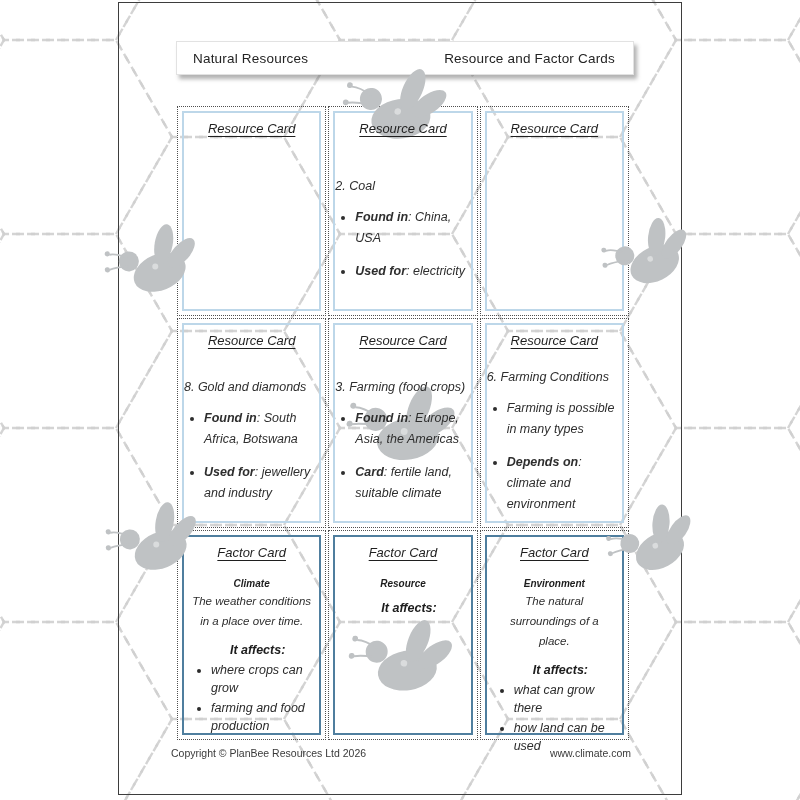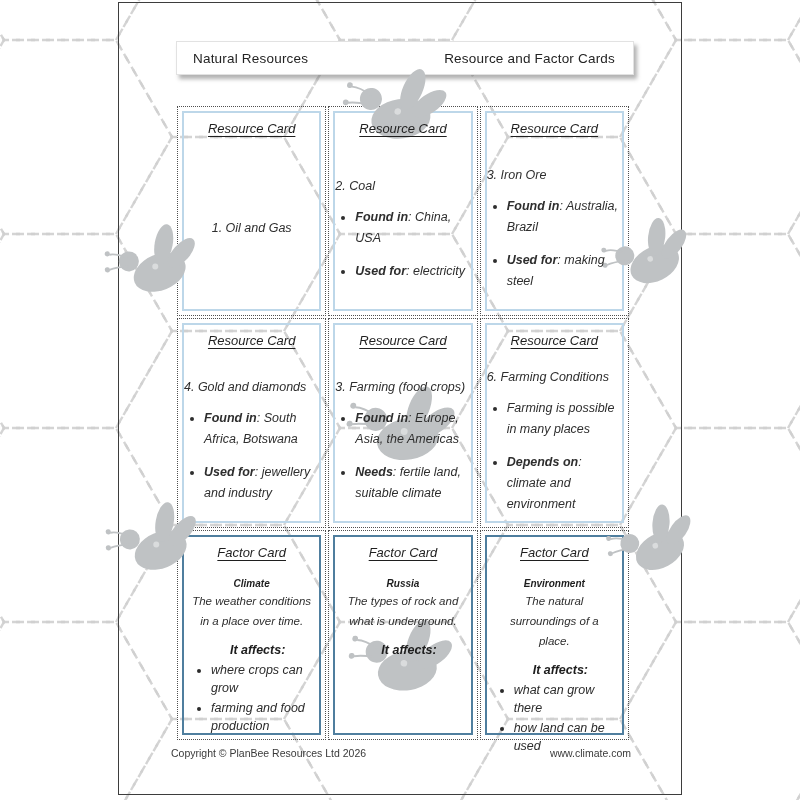--- a/index.html
+++ b/index.html
@@ -128,21 +128,20 @@
   </div>
 
   <div class="grid">
 
     <div class="cell">
       <div class="card res">
         <div class="card-inner">
           <div class="card-title"><span class="u">Resource Card</span></div>
           <div class="res-center">
               <div class="res-body">
-            <div class="res-name">1. Oil and Gas</div>
           </div>
             </div>
         </div>
       </div>
     </div>
     <div class="cell">
       <div class="card res">
         <div class="card-inner">
           <div class="card-title"><span class="u">Resource Card</span></div>
           <div class="res-center">
@@ -154,74 +153,65 @@
                 </ul>
           </div>
             </div>
         </div>
       </div>
     </div>
     <div class="cell">
       <div class="card res">
         <div class="card-inner">
           <div class="card-title"><span class="u">Resource Card</span></div>
-          <div class="res-center">
-              <div class="res-body">
-            <div class="res-name">3. Iron Ore</div>
-            <ul class="res-list">
-                  <li><span class="b">Found in</span>: Australia, Brazil</li>
-                  <li><span class="b">Used for</span>: making steel</li>
-                </ul>
-          </div>
-            </div>
-        </div>
-      </div>
-    </div>
-
-    <div class="cell">
-      <div class="card res">
-        <div class="card-inner">
-          <div class="card-title"><span class="u">Resource Card</span></div>
-          <div class="res-center">
-              <div class="res-body">
-            <div class="res-name">4. Gold and diamonds</div>
+        </div>
+      </div>
+    </div>
+
+    <div class="cell">
+      <div class="card res">
+        <div class="card-inner">
+          <div class="card-title"><span class="u">Resource Card</span></div>
+          <div class="res-center">
+              <div class="res-body">
+            <div class="res-name">8. Gold and diamonds</div>
             <ul class="res-list">
                   <li><span class="b">Found in</span>: South Africa, Botswana</li>
                   <li><span class="b">Used for</span>: jewellery and industry</li>
                 </ul>
           </div>
             </div>
         </div>
       </div>
     </div>
     <div class="cell">
       <div class="card res">
         <div class="card-inner">
           <div class="card-title"><span class="u">Resource Card</span></div>
           <div class="res-center">
               <div class="res-body">
             <div class="res-name">3. Farming (food crops)</div>
             <ul class="res-list">
                   <li><span class="b">Found in</span>: Europe, Asia, the Americas</li>
-                  <li><span class="b">Needs</span>: fertile land, suitable climate</li>
+                  <li><span class="b">Card</span>: fertile land, suitable climate</li>
                 </ul>
           </div>
             </div>
         </div>
       </div>
     </div>
     <div class="cell">
       <div class="card res">
         <div class="card-inner">
           <div class="card-title"><span class="u">Resource Card</span></div>
           <div class="res-center">
               <div class="res-body">
             <div class="res-name">6. Farming Conditions</div>
             <ul class="res-list">
-                  <li>Farming is possible in many places</li>
+                  <li>Farming is possible in many types</li>
                   <li><span class="b">Depends on</span>: climate and environment</li>
                 </ul>
           </div>
             </div>
         </div>
       </div>
     </div>
 
     <div class="cell">
       <div class="card fac">
@@ -234,22 +224,21 @@
               <li>where crops can grow</li>
               <li>farming and food production</li>
             </ul>
         </div>
       </div>
     </div>
     <div class="cell">
       <div class="card fac">
         <div class="card-inner">
           <div class="card-title"><span class="u">Factor Card</span></div>
-          <div class="fac-subject">Russia</div>
-          <div class="fac-desc">The types of rock and what is underground.</div>
+          <div class="fac-subject">Resource</div>
           <div class="fac-affects">It affects:</div>
         </div>
       </div>
     </div>
     <div class="cell">
       <div class="card fac">
         <div class="card-inner">
           <div class="card-title"><span class="u">Factor Card</span></div>
           <div class="fac-subject">Environment</div>
           <div class="fac-desc">The natural surroundings of a place.</div>

